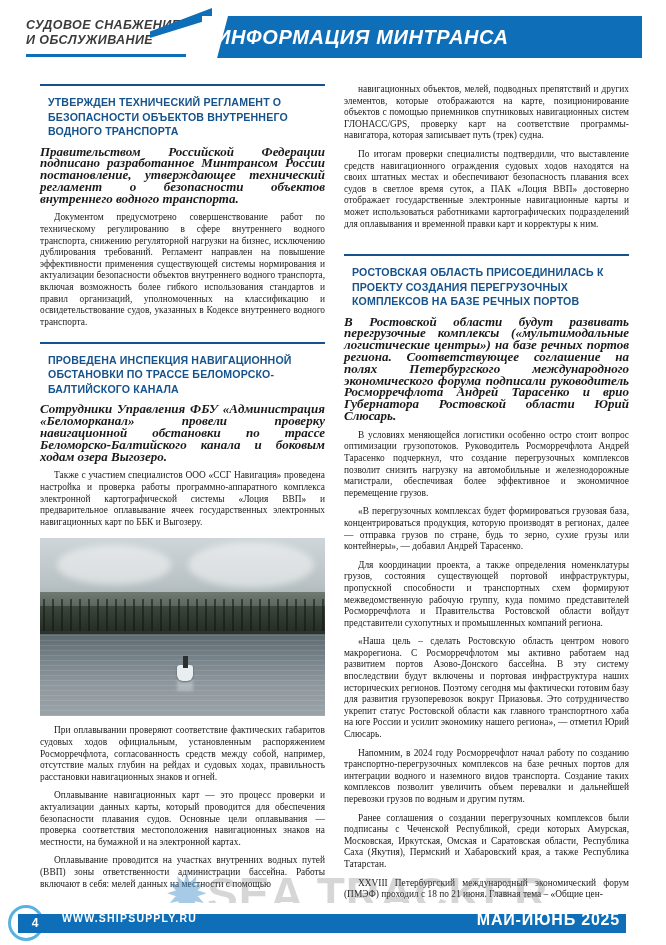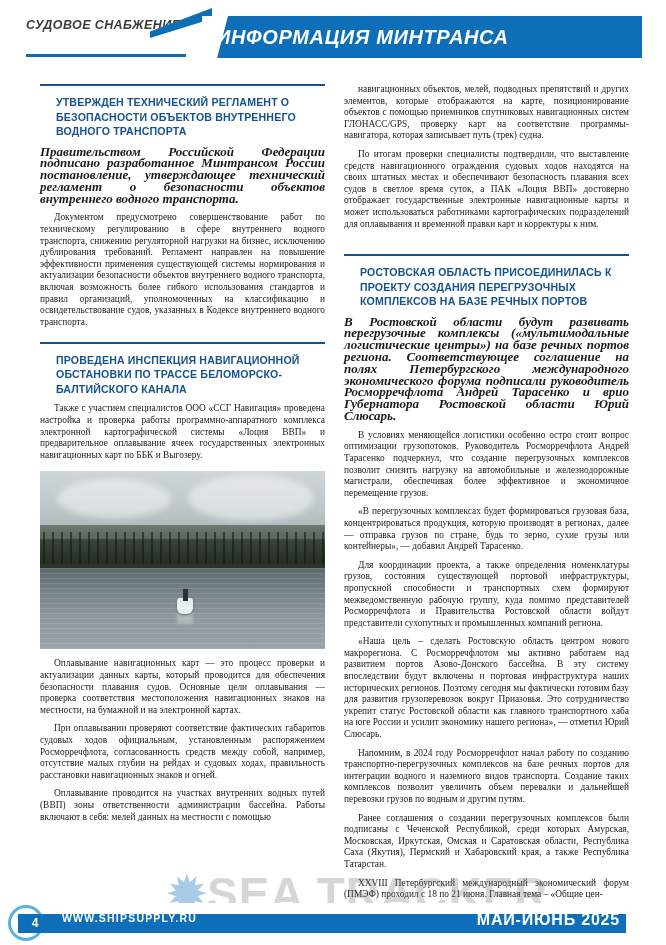--- a/index.html
+++ b/index.html
@@ -93,21 +93,21 @@
   .col-left  { left: 40px;  }
   .col-right { left: 344px; }
 
   .heading {
     font-family: "Liberation Sans", sans-serif;
     font-weight: bold;
     font-size: 10.6px;
     line-height: 14.5px;
     color: #16538c;
     letter-spacing: 0.15px;
-    margin: 0 0 7px 16px;
+    margin: 0 0 7px 8px;
     text-transform: uppercase;
   }
 
   .rule {
     height: 2px;
     background: #16538c;
     margin: 0 0 9px 0;
   }
   .rule.thin { height: 1.5px; }
 
@@ -290,57 +290,59 @@
   }
 </style>
 </head>
 <body>
 
 <div id="page">
 
   <div class="masthead">
     <div class="logo-block">
       <div class="logo-line1">СУДОВОЕ СНАБЖЕНИЕ</div>
+      <div class="logo-line2">И ОБСЛУЖИВАНИЕ</div>
       <div class="logo-rule"></div>
     </div>
     <div class="logo-swoosh"></div>
     <div class="banner">
       <div class="banner-title">ИНФОРМАЦИЯ МИНТРАНСА</div>
     </div>
     <div class="banner-notch"></div>
   </div>
 
   <div class="col col-left">
 
     <div class="rule"></div>
     <h2 class="heading">УТВЕРЖДЕН ТЕХНИЧЕСКИЙ РЕГЛАМЕНТ О БЕЗОПАСНОСТИ ОБЪЕКТОВ ВНУТРЕННЕГО ВОДНОГО ТРАНСПОРТА</h2>
     <p class="lead">Правительством Российской Федерации подписано разработанное Минтрансом России постановление, утверждающее технический регламент о безопасности объектов внутреннего водного транспорта.</p>
     <p class="body">Документом предусмотрено совершенствование работ по техническому регулированию в сфере внутреннего водного транспорта, снижению регуляторной нагрузки на бизнес, исключению дублирования требований. Регламент направлен на повышение эффективности применения существующей системы нормирования и актуализации безопасности объектов внутреннего водного транспорта, включая возможность более гибкого использования стандартов и правил организаций, уполномоченных на классификацию и освидетельствование судов, указанных в Кодексе внутреннего водного транспорта.</p>
 
     <div class="rule thin" style="margin-top:14px"></div>
     <h2 class="heading">ПРОВЕДЕНА ИНСПЕКЦИЯ НАВИГАЦИОННОЙ ОБСТАНОВКИ ПО ТРАССЕ БЕЛОМОРСКО-БАЛТИЙСКОГО КАНАЛА</h2>
+    <p class="lead">Сотрудники Управления ФБУ «Администрация «Беломорканал» провели проверку навигационной обстановки по трассе Беломорско-Балтийского канала и боковым ходам озера Выгозеро.</p>
     <p class="body">Также с участием специалистов ООО «ССГ Навигация» проведена настройка и проверка работы программно-аппаратного комплекса электронной картографической системы «Лоция ВВП» и предварительное оплавывание ячеек государственных электронных навигационных карт по ББК и Выгозеру.</p>
 
     <div class="photo">
       <div class="ph-sky"></div>
       <div class="ph-cloud" style="left:6%; top:4%; width:40%; height:22%;"></div>
       <div class="ph-cloud" style="left:52%; top:2%; width:44%; height:26%;"></div>
       <div class="ph-forest-far"></div>
       <div class="ph-forest"></div>
       <div class="ph-trees"></div>
       <div class="ph-shore"></div>
       <div class="ph-water"></div>
       <div class="ph-ripples"></div>
       <div class="ph-buoy-refl"></div>
       <div class="ph-buoy-body"></div>
       <div class="ph-buoy-top"></div>
     </div>
 
+    <p class="caption">При оплавывании проверяют соответствие фактических габаритов судовых ходов официальным, установленным распоряжением Росморречфлота, согласованность средств между собой, например, отсутствие малых глубин на рейдах и судовых ходах, правильность расстановки навигационных знаков и огней.</p>
     <p class="caption">Оплавывание навигационных карт — это процесс проверки и актуализации данных карты, который проводится для обеспечения безопасности плавания судов. Основные цели оплавывания — проверка соответствия местоположения навигационных знаков на местности, на бумажной и на электронной картах.</p>
-    <p class="caption">При оплавывании проверяют соответствие фактических габаритов судовых ходов официальным, установленным распоряжением Росморречфлота, согласованность средств между собой, например, отсутствие малых глубин на рейдах и судовых ходах, правильность расстановки навигационных знаков и огней.</p>
     <p class="caption">Оплавывание проводится на участках внутренних водных путей (ВВП) зоны ответственности администрации бассейна. Работы включают в себя: мелей данных на местности с помощью</p>
   </div>
 
   <div class="col col-right">
 
     <p class="body">навигационных объектов, мелей, подводных препятствий и других элементов, которые отображаются на карте, позиционирование объектов с помощью приемников спутниковых навигационных систем ГЛОНАСС/GPS, проверку карт на соответствие программы-навигатора, которая записывает путь (трек) судна.</p>
     <p class="body">По итогам проверки специалисты подтвердили, что выставление средств навигационного ограждения судовых ходов находятся на своих штатных местах и обеспечивают безопасность плавания всех судов в светлое время суток, а ПАК «Лоция ВВП» достоверно отображает государственные электронные навигационные карты и может использоваться работниками картографических подразделений для оплавывания и временной правки карт и корректуры к ним.</p>
 
     <div class="rule" style="margin-top:24px"></div>
     <h2 class="heading">РОСТОВСКАЯ ОБЛАСТЬ ПРИСОЕДИНИЛАСЬ К ПРОЕКТУ СОЗДАНИЯ ПЕРЕГРУЗОЧНЫХ КОМПЛЕКСОВ НА БАЗЕ РЕЧНЫХ ПОРТОВ</h2>

